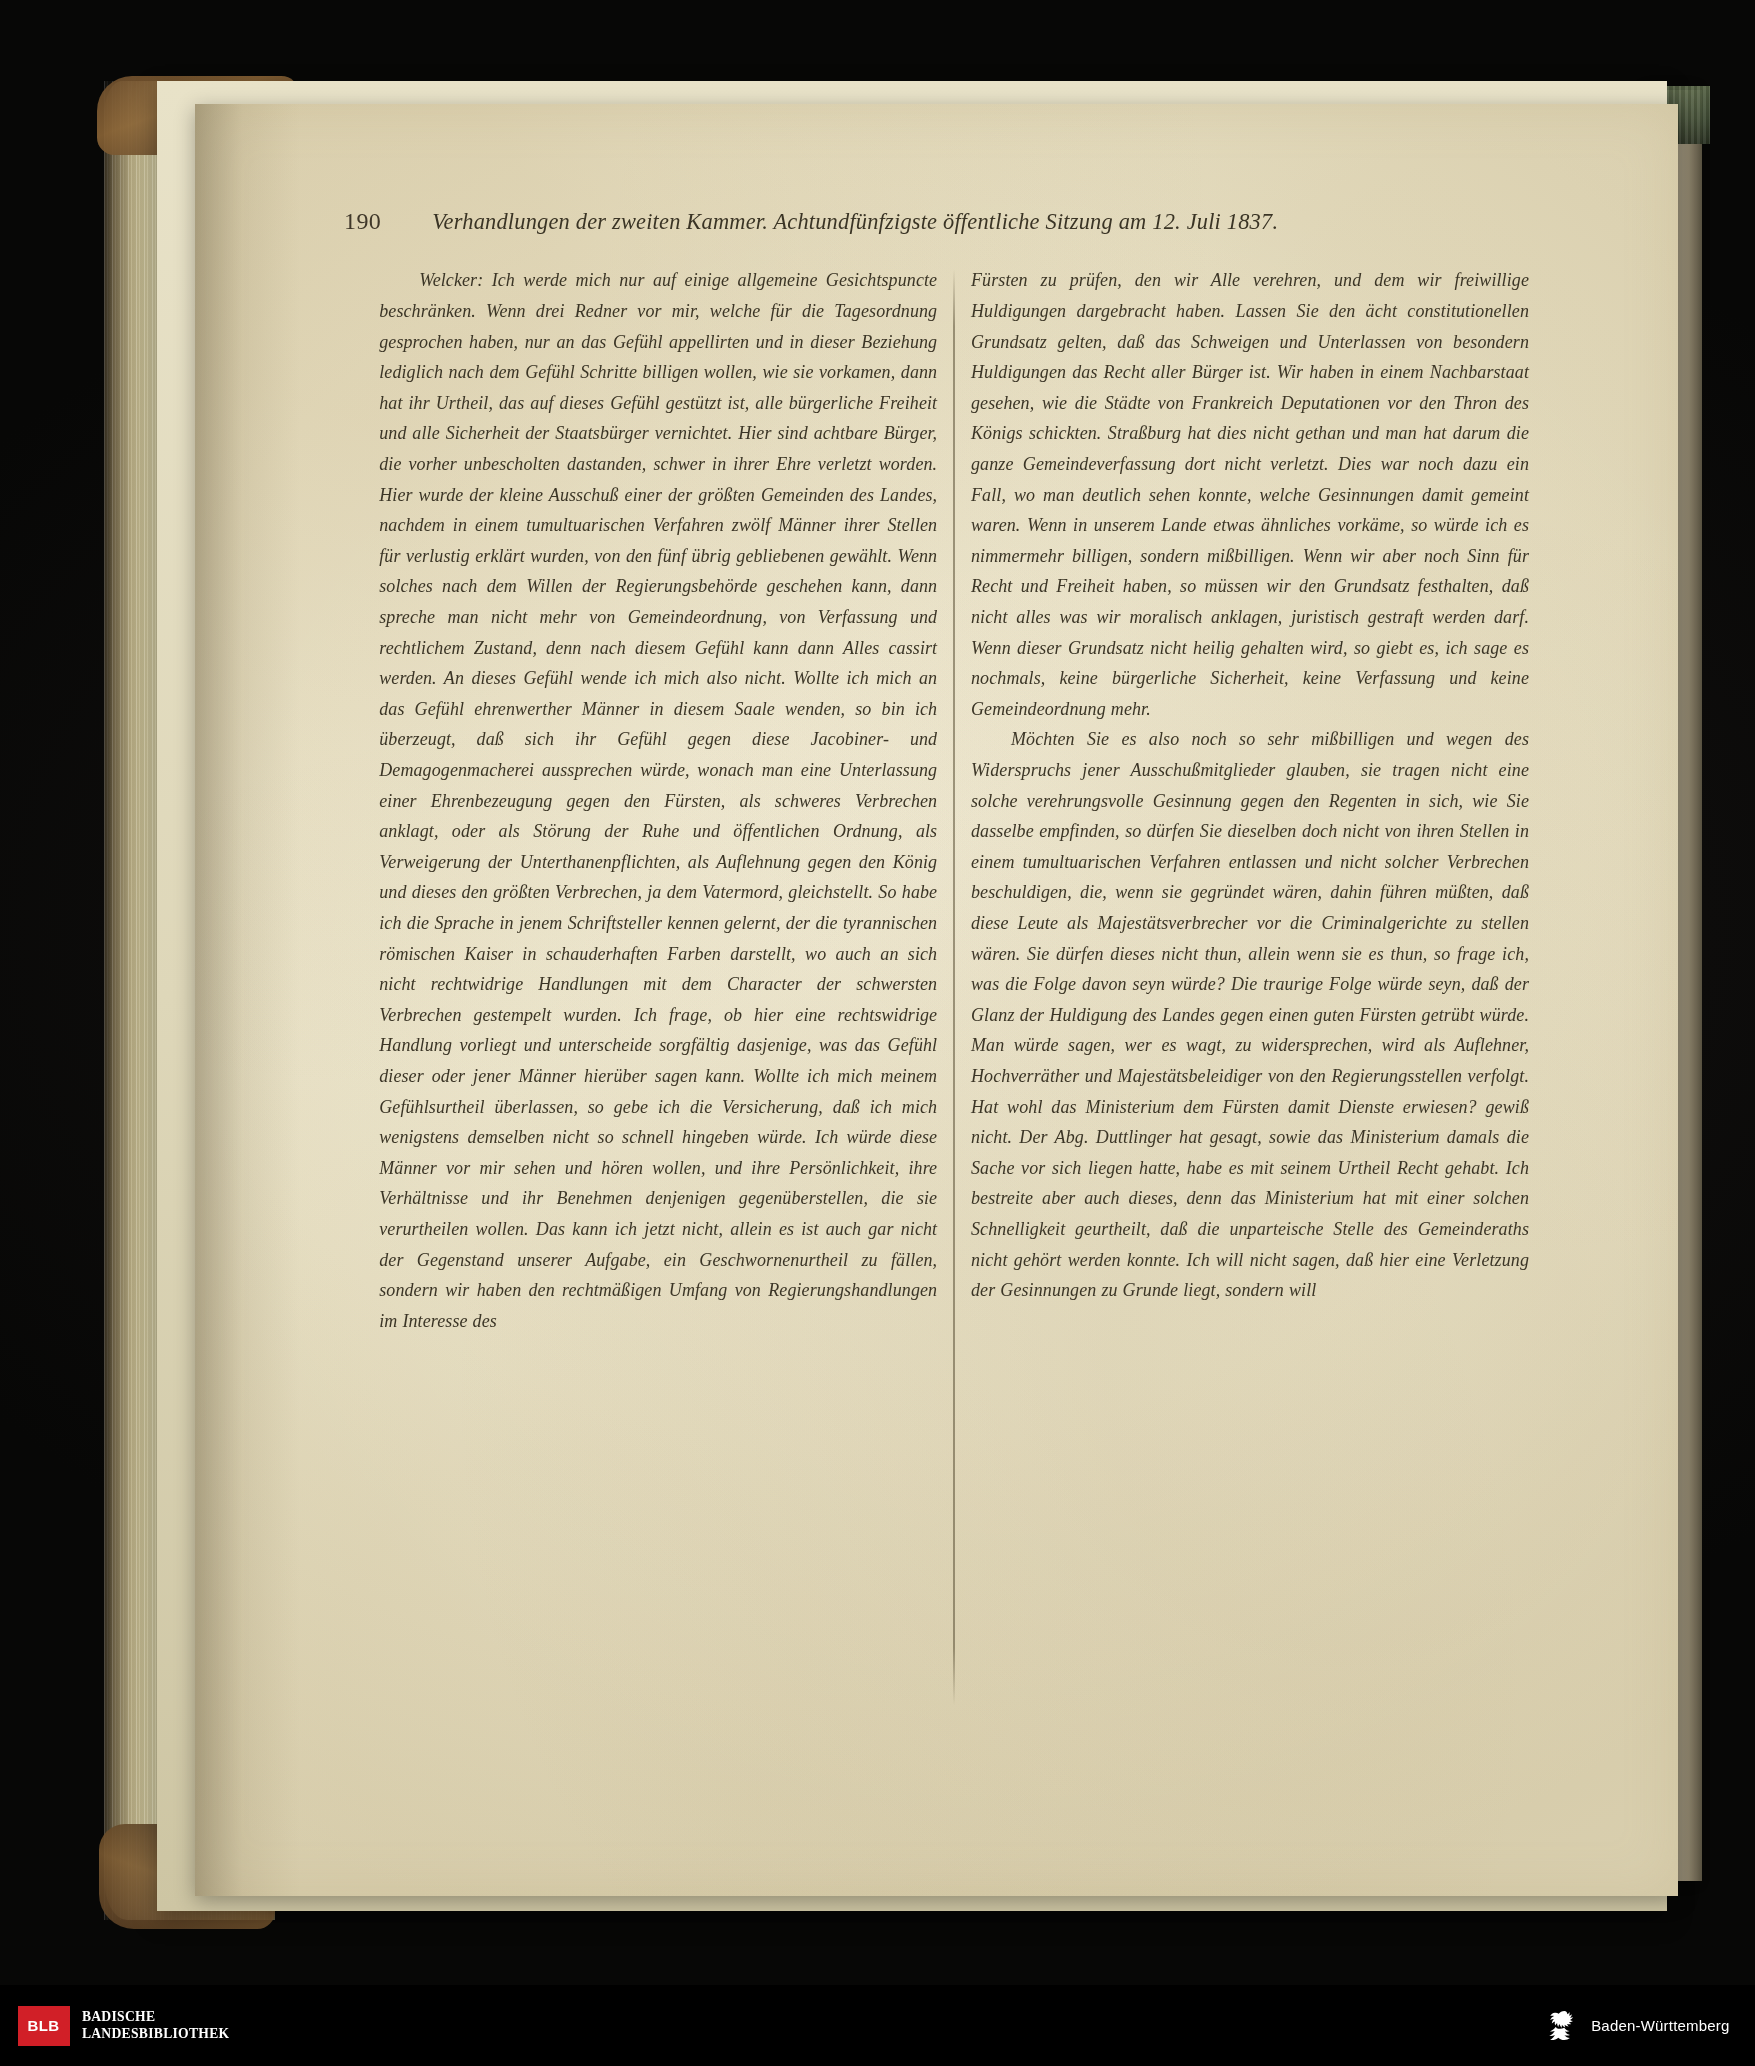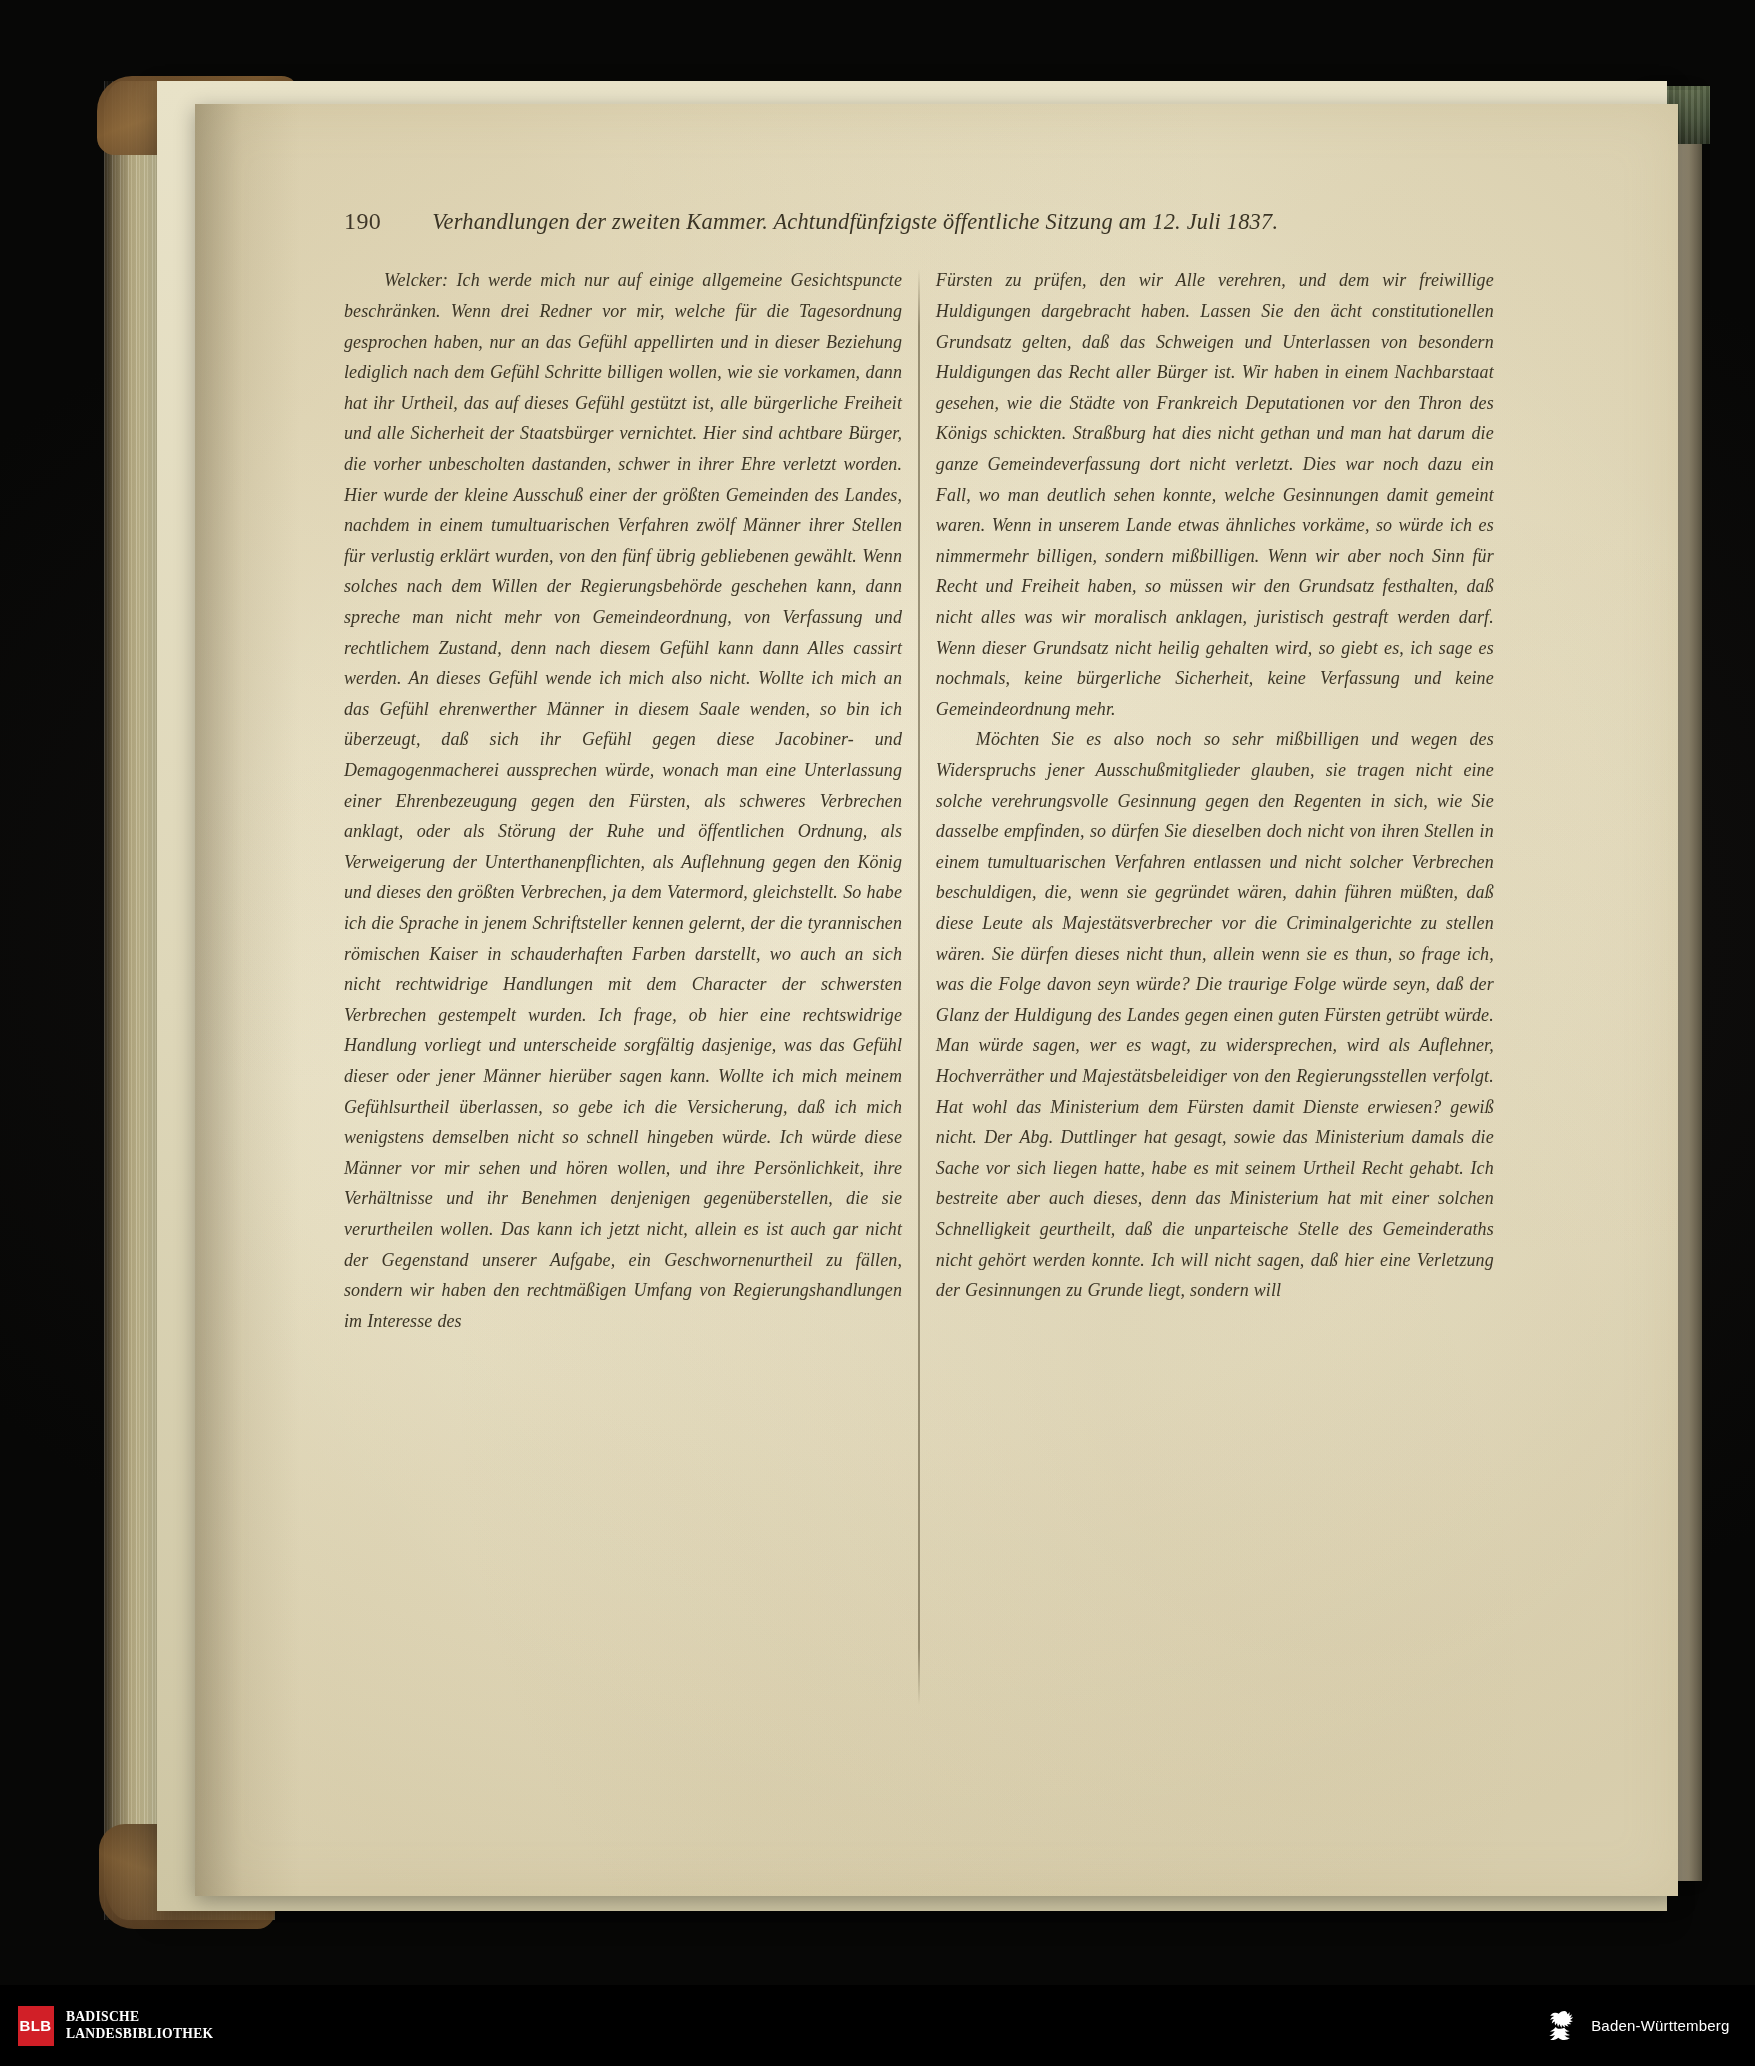--- a/index.html
+++ b/index.html
@@ -188,20 +188,21 @@
     letter-spacing: 0.2px;
     color: #3a3425;
     transform: scaleY(1.06);
     transform-origin: left bottom;
   }
 
   .columns {
     display: flex;
     margin-top: 30px;
     height: 1440px;
+    justify-content: flex-end;
   }
   .col {
     width: 558px;
     font-size: 18px;
     line-height: 30px;
     color: #3b3526;
     text-align: justify;
     font-style: italic;
     letter-spacing: 0.1px;
     word-spacing: 0.4px;
@@ -230,21 +231,21 @@
     justify-content: space-between;
     padding: 0 17.6px;
     box-sizing: border-box;
   }
   .brand {
     display: flex;
     align-items: center;
     gap: 12.3px;
   }
   .blb-logo {
-    width: 36px; height: 40px;
+    width: 52px; height: 40px;
     background: #d11f27;
     color: #ffffff;
     font-family: "Liberation Sans", sans-serif;
     font-weight: bold;
     font-size: 15px;
     display: flex;
     align-items: center;
     justify-content: center;
     letter-spacing: 0.4px;
   }

